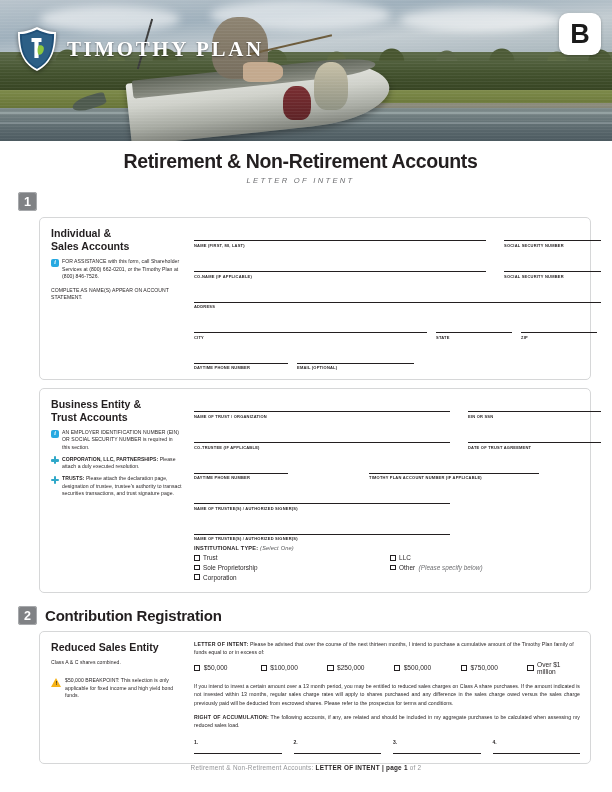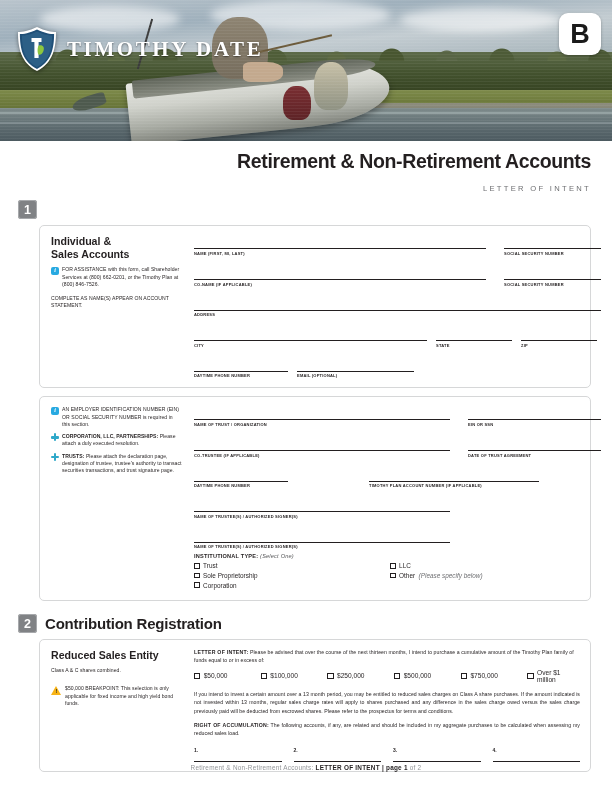--- a/index.html
+++ b/index.html
@@ -178,28 +178,29 @@
     width: 42px; height: 42px;
     background: #ffffff; border-radius: 9px;
     display: flex; align-items: center; justify-content: center;
     font-size: 27px; font-weight: 700; color: #1a1a1a;
     font-family: "Liberation Sans", sans-serif;
     box-shadow: 0 1px 3px rgba(0,0,0,.3);
     z-index: 5;
   }
 
   
-  .title-block { padding: 10px 21px 0 10px; text-align: right; }
+  .title-block { padding: 10px 21px 0 10px; text-align: center; }
   .doc-title {
     font-size: 19.5px; font-weight: 700; color: #231f20;
     letter-spacing: -0.35px; line-height: 1.1;
   }
   .doc-subtitle {
     font-size: 7.6px; letter-spacing: 2.3px; color: #6d6e71;
-    margin-top: 12px;
+    margin-top: 4px;
+    font-style: italic;
   }
 
   
   .section-head {
     display: flex; align-items: center; gap: 8px;
     margin: 7px 0 6px 18px;
   }
   .sec-num {
     width: 19px; height: 19px; border-radius: 3px;
     background: #808285; color: #ffffff;
@@ -380,21 +381,21 @@
   <div class="logo-wrap">
     <div class="shield">
       <svg viewBox="0 0 42 46" width="42" height="46">
         <path d="M21 1 C13 5 6 6 2 6 C2 22 5 37 21 45 C37 37 40 22 40 6 C36 6 29 5 21 1 Z" fill="#ffffff"></path>
         <path d="M21 3.4 C13.6 7.1 7.2 8.1 3.9 8.1 C3.9 22.6 6.7 35.9 21 43.1 C35.3 35.9 38.1 22.6 38.1 8.1 C34.8 8.1 28.4 7.1 21 3.4 Z" fill="#1f4f77"></path>
         <path d="M21 5.6 C14.6 8.7 9 9.7 5.9 9.7 C5.9 22.6 8.4 34.6 21 41.1 C33.6 34.6 36.1 22.6 36.1 9.7 C33 9.7 27.4 8.7 21 5.6 Z" fill="#2c5f86"></path>
         <path d="M17.5 12 H25.5 V16 H22.6 V32 H18.4 V16 H15.5 V12 Z" fill="#ffffff"></path>
         <path d="M22.8 19.5 C27.2 18.6 28.8 21.6 27.4 25.2 C26.1 28.6 23.4 29.4 22.4 28.2 C21.4 27 21.2 21.3 22.8 19.5 Z" fill="#8cc63f"></path>
       </svg>
     </div>
-    <div class="brand-name">TIMOTHY DATE</div>
+    <div class="brand-name">TIMOTHY PLAN</div>
   </div>
 
   <div class="badge-b">B</div>
 </div>
 
 <div class="title-block">
   <div class="doc-title">Retirement &amp; Non-Retirement Accounts</div>
   <div class="doc-subtitle">LETTER OF INTENT</div>
 </div>
 
@@ -471,20 +472,24 @@
         <div class="field-line"></div>
         <div class="field-label">EMAIL (Optional)</div>
       </div>
       <div class="spacer"></div>
     </div>
   </div>
 </div>
 
 <div class="panel">
   <div class="panel-left">
+    <div class="panel-title">
+      <span>Business Entity &amp;</span><br>
+      <span>Trust Accounts</span>
+    </div>
     <div class="note">
       <span class="icon-i">i</span>
       <span>AN EMPLOYER IDENTIFICATION NUMBER (EIN) OR SOCIAL SECURITY NUMBER is required in this section.</span>
     </div>
     <div class="note">
       <span class="icon-plus"></span>
       <span>
         <b>CORPORATION, LLC, PARTNERSHIPS:</b>
         <span>Please attach a duly executed resolution.</span>
       </span>

